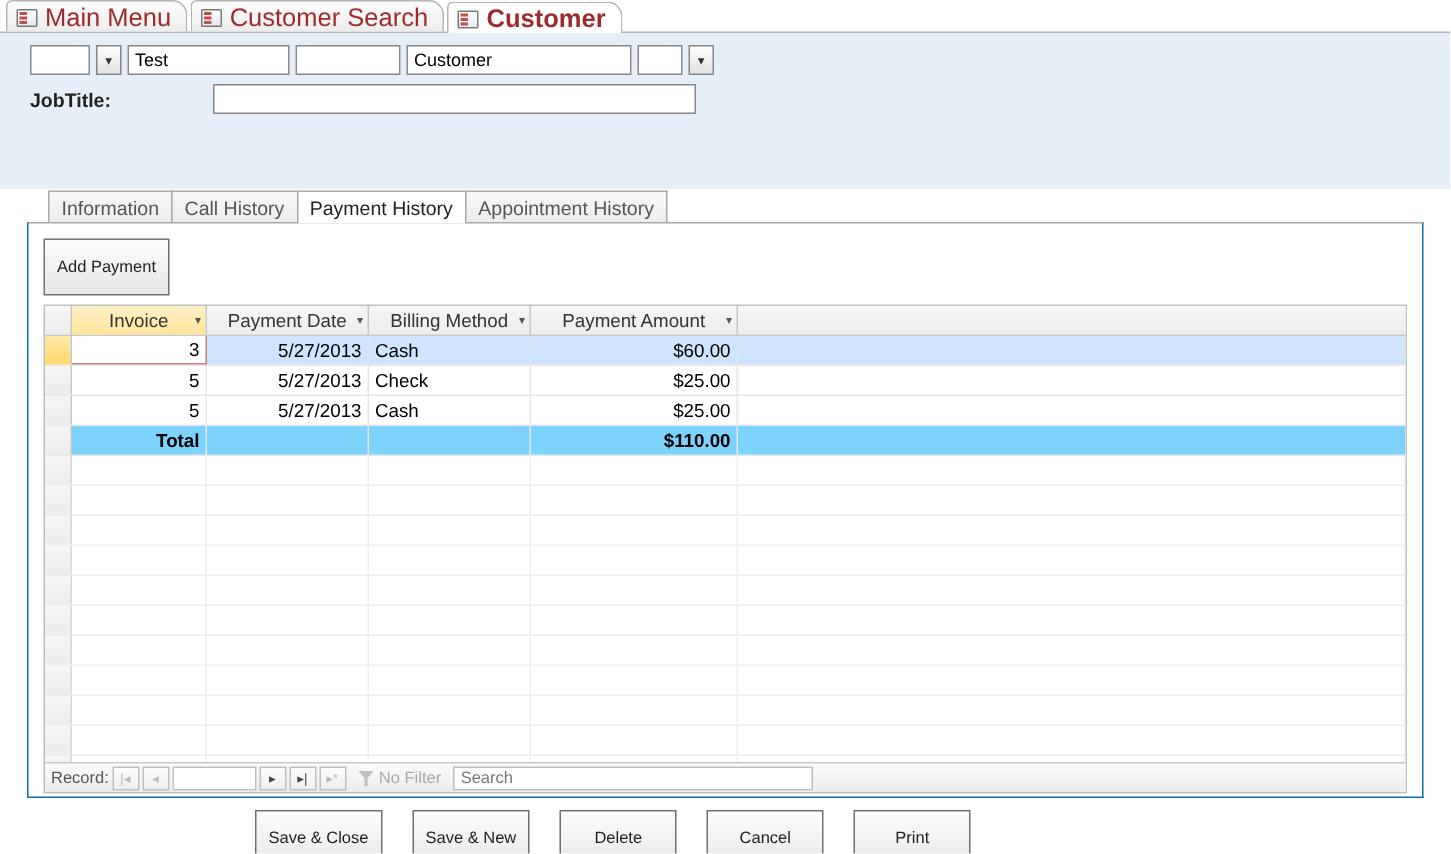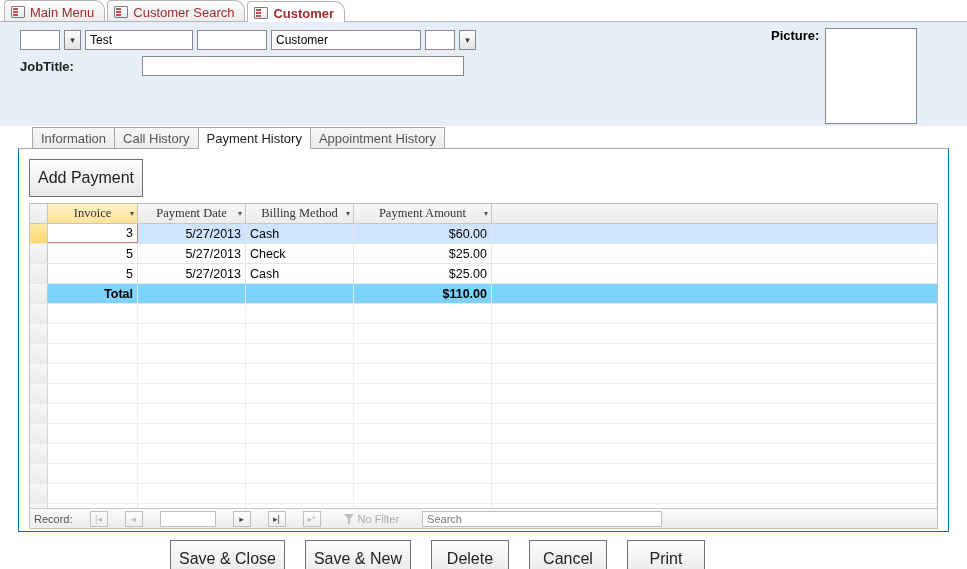--- a/index.html
+++ b/index.html
@@ -23,21 +23,21 @@
     .doc-tab {
       display: flex;
       align-items: center;
       padding: 2px 10px 0 6px;
       border: 1px solid #b5b5b5;
       border-bottom: none;
       border-top-left-radius: 4px;
       border-top-right-radius: 10px;
       background: linear-gradient(#fdfdfd, #ececec);
       margin-right: 2px;
-      font-size: 13px;
+      font-size: 17px;
       color: #9e2b2b;
       cursor: default;
       gap: 5px;
     }
     .doc-tab.active {
       background: #fff;
       position: relative;
       top: 1px;
       font-weight: bold;
     }
@@ -145,21 +145,21 @@
       background:#fff;
       padding: 10px;
       position:relative;
     }
 
     .btn {
       border: 1px solid #707070;
       background: linear-gradient(#fdfdfd,#e7e7e7);
       padding: 18px 8px;
       height: 22px;
-      font-size: 16px;
+      font-size: 11px;
       color:#222;
       cursor:default;
       display:inline-flex;
       align-items:center;
     }
 
     .grid {
       margin-top: 6px;
       border: 1px solid #c0c0c0;
       height: 326px;
@@ -170,21 +170,20 @@
       display:flex;
       height: 20px;
       font-size: 12.5px;
     }
     .grid-header { background: linear-gradient(#f6f6f6,#ececec); border-bottom:1px solid #c7c7c7;}
     .gh-cell {
       border-right: 1px solid #c7c7c7;
       display:flex; align-items:center; justify-content:center;
       position:relative;
       color:#333;
-      font-family:Liberation Serif, serif;
     }
     .gh-cell .dd {
       position:absolute; right:3px; font-size:8px; color:#555;
     }
     .gh-selector { width: 18px; background: linear-gradient(#f6f6f6,#ececec); }
     .col-invoice { width: 90px; }
     .col-date { width: 108px; }
     .col-method { width: 108px; }
     .col-amount { width: 138px; }
     .col-rest { flex:1; }
@@ -216,21 +215,21 @@
 
     
     .recnav {
       display:flex;
       align-items:center;
       height: 20px;
       border-top:1px solid #c7c7c7;
       background: linear-gradient(#fbfbfb,#ececec);
       font-size: 11px;
       color:#555;
-      gap:17px;
+      gap:2px;
       padding: 0 4px;
     }
     .recnav .navbtn {
       width:18px; height:16px;
       border:1px solid #bfbfbf;
       background:linear-gradient(#fdfdfd,#eee);
       display:flex; align-items:center; justify-content:center;
       font-size:9px; color:#444;
     }
     .recnav .navbtn.disabled{ color:#bbb;}
@@ -307,24 +306,20 @@
     </span>
     <span class="combo-btn">
         <span>▾</span>
       </span>
   </div>
   <div class="form-row row2">
     <span class="lbl" style="width:118px;">JobTitle:</span>
     <input class="text-input w-job" value="" style="">
   </div>
 
-  <div class="picture-box">
-    <span class="plabel">Picture:</span>
-    <div class="picture-frame"></div>
-  </div>
 
   <div style="position:absolute; left:6px; right:6px; bottom:-22px;">
     <div class="subtab-row">
       <div class="subtab">Information</div>
       <div class="subtab">Call History</div>
       <div class="subtab active">Payment History</div>
       <div class="subtab">Appointment History</div>
     </div>
   </div>
 </div>

